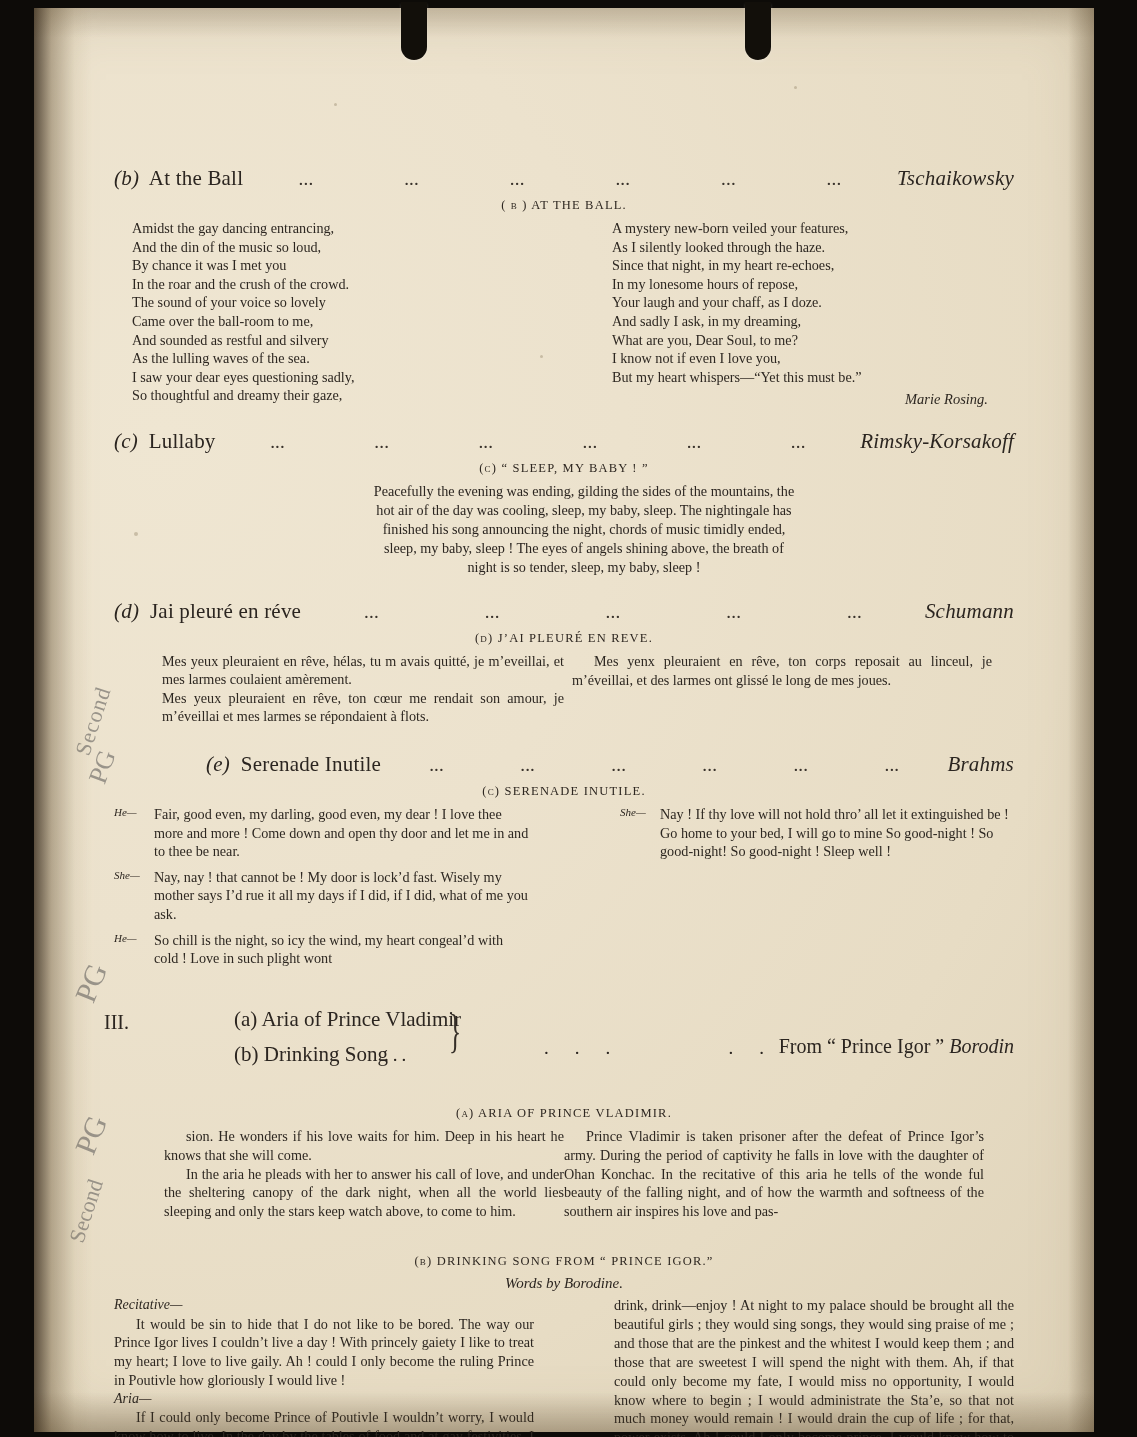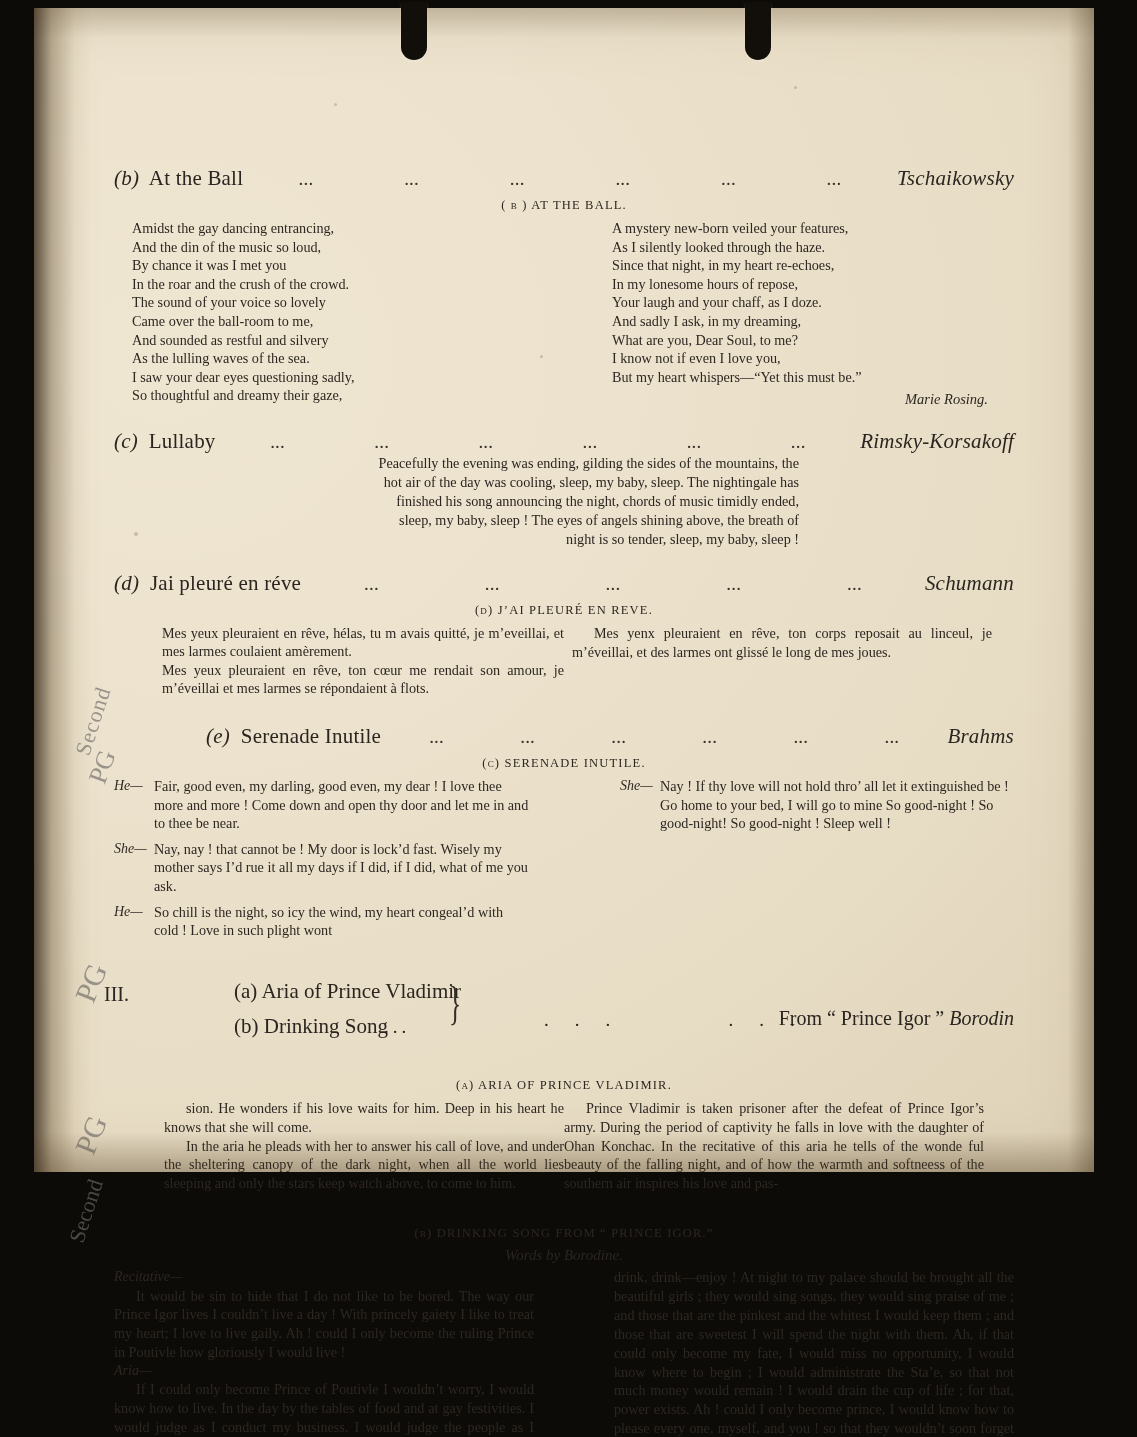--- a/index.html
+++ b/index.html
@@ -4,21 +4,21 @@
 <style>
   html, body { margin:0; padding:0; }
   body {
     width:1137px; height:1437px;
     background:#0d0b08;
     font-family:"Liberation Serif", serif;
     overflow:hidden;
   }
   #page {
     position:absolute;
-    left:34px; top:8px; width:1060px; height:1164px;
+    left:34px; top:8px; width:1060px; height:1424px;
     background:
       radial-gradient(ellipse at 12% 30%, #efe6d2 0%, #ece2cd 35%, #e7dcc4 70%, #ded2b8 100%);
     box-shadow: inset 0 0 60px rgba(150,130,95,.35);
   }
   
   #gutter {
     position:absolute; left:0; top:0; width:58px; height:100%;
     background:linear-gradient(to right, rgba(40,28,14,.72) 0%, rgba(90,70,40,.35) 30%, rgba(160,140,100,.10) 70%, rgba(255,255,255,0) 100%);
     pointer-events:none;
   }
@@ -83,26 +83,26 @@
     color:#2d2721;
   }
   .col { width:50%; box-sizing:border-box; }
   .col.left { padding-right:22px; }
   .col.right { padding-left:14px; }
   .verse { white-space:pre-line; }
   .signature { text-align:right; font-style:italic; font-size:14.5px; margin-top:4px; padding-right:26px;}
 
   .centered-prose {
     font-size:14.2px; line-height:1.33;
-    width:430px; margin:0 auto; text-align:right;
+    width:430px; margin:0 auto; text-align:center;
     padding-left:40px;
   }
 
   .dialogue-line { display:flex; margin-bottom:7px; }
-  .dialogue-line .who { font-style:italic; width:40px; flex:0 0 40px; font-size:14px;}
+  .dialogue-line .who { font-style:italic; width:40px; flex:0 0 40px; font-size:11px;}
   .dialogue-line .txt { flex:1 1 auto; }
 
   .prose { font-size:14.2px; line-height:1.33; text-align:justify; }
   .prose p { margin:0; text-indent:22px; }
 
   .group-head { position:relative; margin-top:6px; }
   .roman { position:absolute; left:-10px; top:4px; font-size:20px; }
   .brace {
     position:absolute; left:330px; top:2px;
     font-size:46px; line-height:1; color:#352e27;
@@ -189,20 +189,21 @@
       <span class="dots">
         <span>...</span>
           <span>...</span>
           <span>...</span>
           <span>...</span>
           <span>...</span>
           <span>...</span>
       </span>
       <span class="composer">Rimsky-Korsakoff</span>
     </div>
+    <div class="sub-head">(c) “ SLEEP, MY BABY ! ”</div>
     <div class="centered-prose">Peacefully the evening was ending, gilding the sides of the mountains, the hot air of the day was cooling, sleep, my baby, sleep.  The nightingale has finished his song announcing the night, chords of music timidly ended, sleep, my baby, sleep !   The eyes of angels shining above, the breath of night is so tender, sleep, my baby, sleep !</div>
 
     <div style="height:22px"></div>
     <div class="song-head">
       <span class="lbl"><i>(d)</i>&nbsp; Jai pleuré en réve</span>
       <span class="dots">
         <span>...</span>
           <span>...</span>
           <span>...</span>
           <span>...</span>

